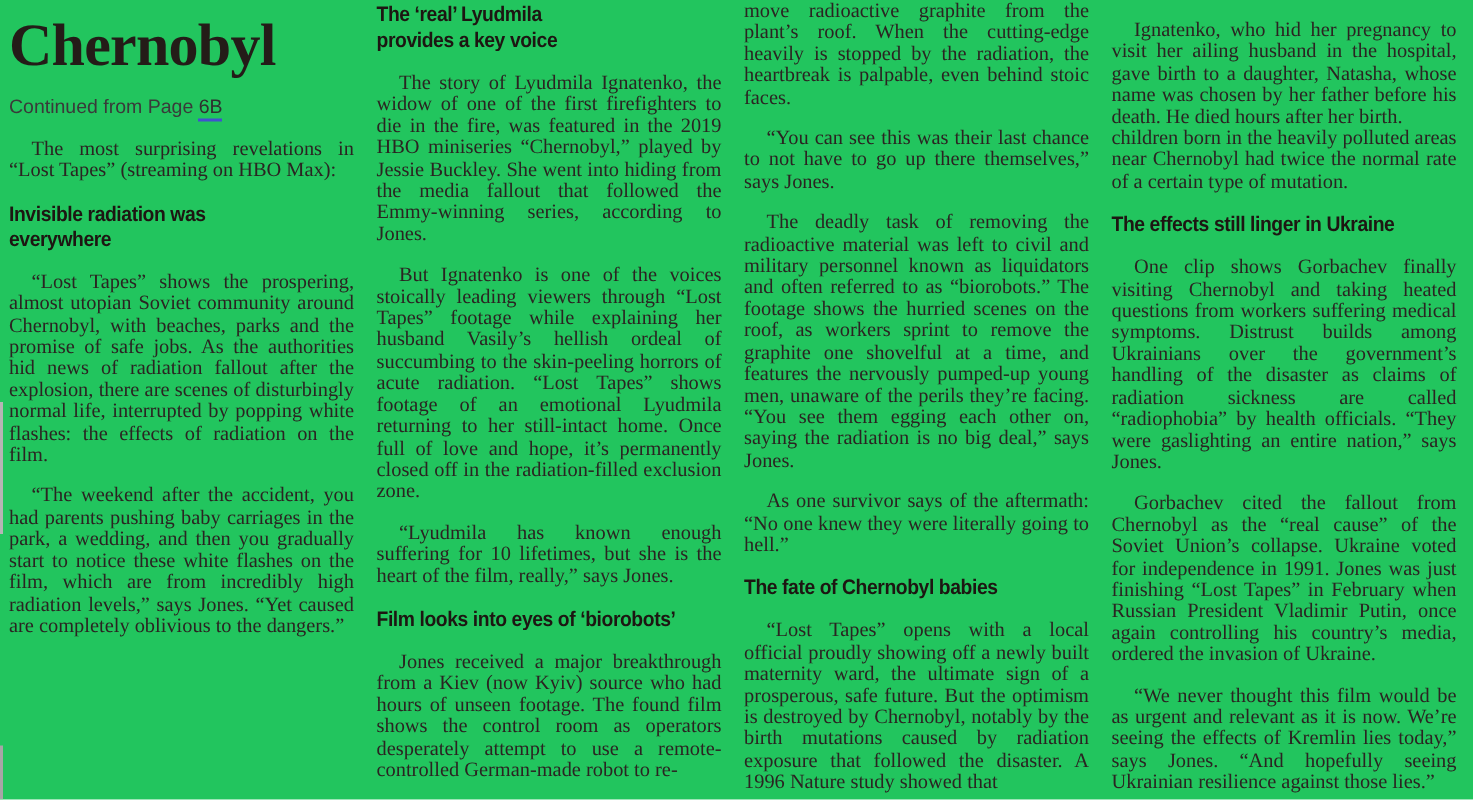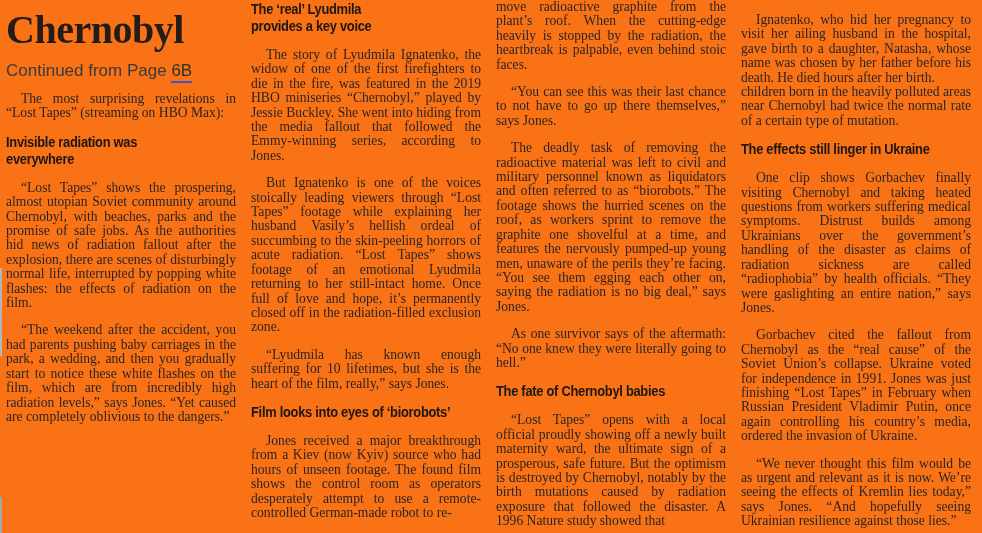--- a/index.html
+++ b/index.html
@@ -1,19 +1,19 @@
 <!DOCTYPE html>
 <html lang="en"><head>
 <meta charset="utf-8">
 <style>
   html,body{margin:0;padding:0;background:#ffffff;}
   .page{
     position:relative;
     width:982px;height:533px;
-    background:#f97316;
+    background:#22c55e;
     overflow:hidden;
     font-family:"Liberation Serif", serif;
   }
   .cols{
     display:flex;
     gap:15px;
     padding-left:6px;
     box-sizing:border-box;
   }
   .col{
@@ -27,21 +27,21 @@
     font-family:"Liberation Serif", serif;
     font-weight:bold;
     font-size:40px;
     line-height:42px;
     letter-spacing:-0.5px;
     color:#241c18;
   }
   .continued{
     margin:12px 0 0 0;
     font-family:"Liberation Sans", sans-serif;
-    font-size:17px;
+    font-size:13px;
     line-height:16px;
     color:#3a3a3a;
   }
   .page-link{
     color:#2f2f2f;
     text-decoration:none;
     border-bottom:2px solid #4152ce;
     padding-bottom:1px;
     cursor:pointer;
   }

